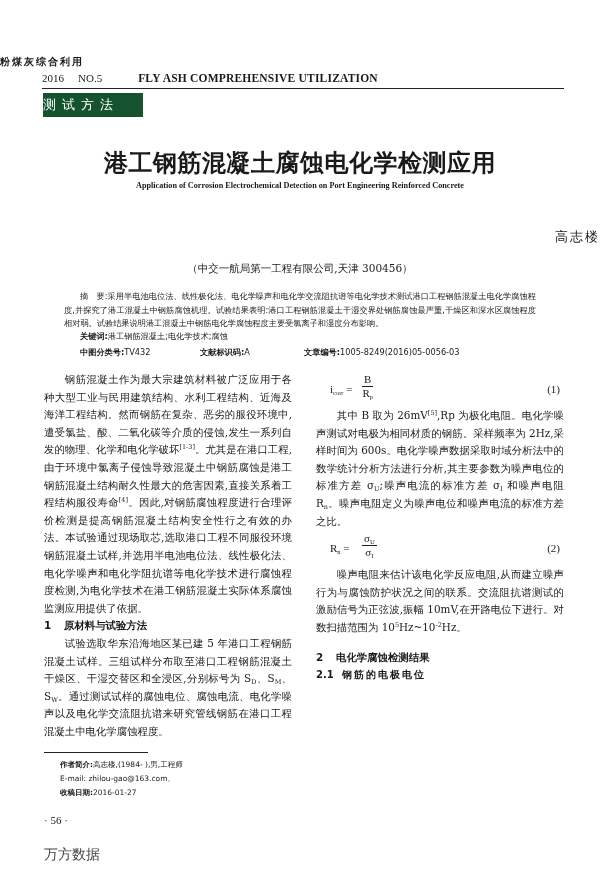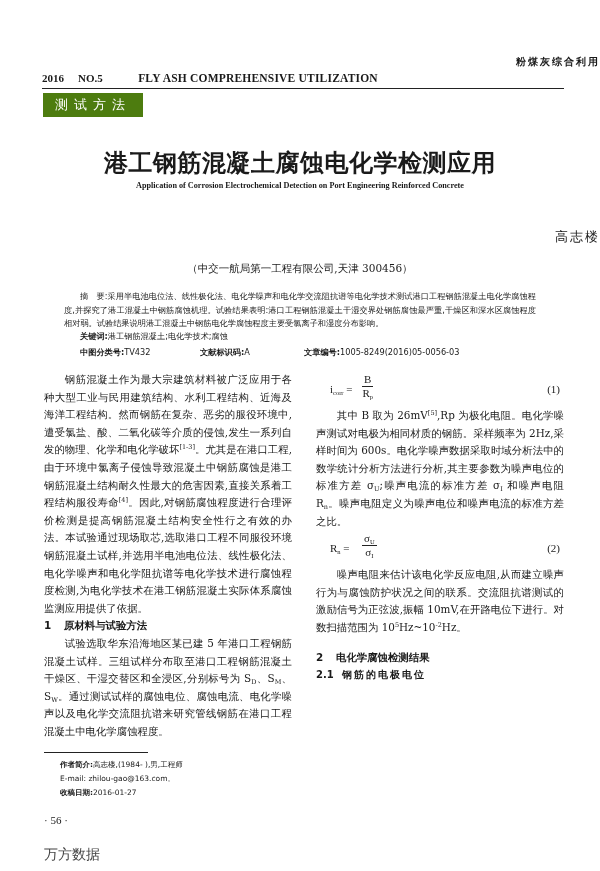--- a/index.html
+++ b/index.html
@@ -2,36 +2,36 @@
 <html><head>
 <meta charset="utf-8">
 <style>
   html, body { margin: 0; padding: 0; }
   body {
     width: 600px; height: 871px; background: #ffffff; position: relative; overflow: hidden;
     font-family: "DejaVu Serif", "Liberation Serif", serif; color: #1a1a1a;
   }
   .abs { position: absolute; }
   .journal-cn {
-    left: 0; width: 600px; top: 55px; text-align: right;
+    left: 0; width: 600px; top: 55px; text-align: left;
     font-family: "DejaVu Sans", sans-serif; font-weight: bold; font-size: 10px; letter-spacing: 2px;
   }
   .year-no {
-    left: 42px; top: 72px; font-family: "Liberation Serif", serif; font-weight: bold; font-size: 11px;
+    left: 42px; top: 72px; font-family: "Liberation Serif", serif; font-weight: normal; font-size: 11px;
   }
   .year-no span { margin-right: 14px; }
   .journal-en {
     left: 0; width: 516px; top: 72px; text-align: center;
     font-family: "Liberation Serif", serif; font-weight: bold; font-size: 11.5px; letter-spacing: 0.2px;
   }
   .header-rule { left: 42px; width: 522px; top: 88px; height: 0; border-top: 1.5px solid #222; }
   .section-tag {
-    left: 43px; top: 93px; width: 100px; height: 24px; background: #4d7c0f; color: #fff;
+    left: 43px; top: 93px; width: 100px; height: 24px; background: #14532d; color: #fff;
     font-family: "DejaVu Sans", sans-serif; font-size: 13px; letter-spacing: 6px;
-    line-height: 24px; text-align: center;
+    line-height: 24px; 
   }
   .title-cn {
     left: 0; width: 600px; top: 147px; text-align: center;
     font-family: "DejaVu Sans", sans-serif; font-weight: bold; font-size: 24px; letter-spacing: 0.5px;
   }
   .title-en {
     left: 0; width: 600px; top: 181px; text-align: center;
     font-family: "Liberation Serif", serif; font-weight: bold; font-size: 8.2px;
   }
   .author {

